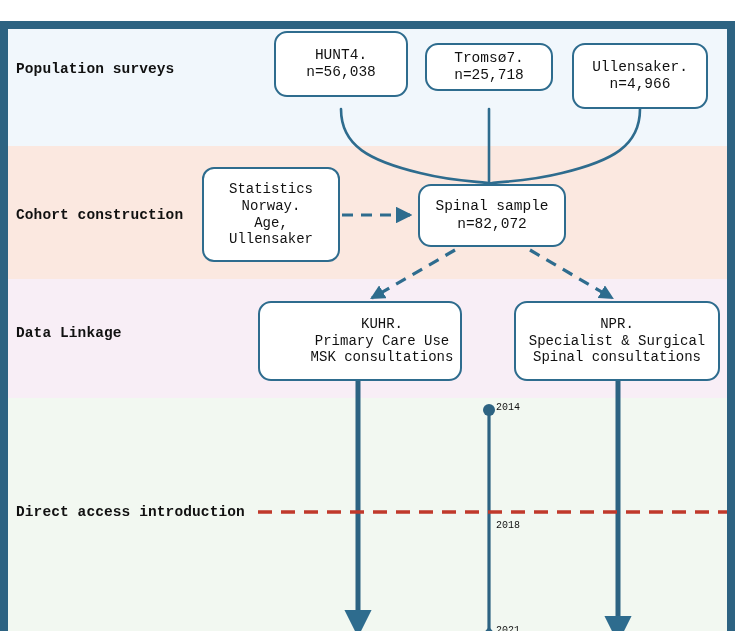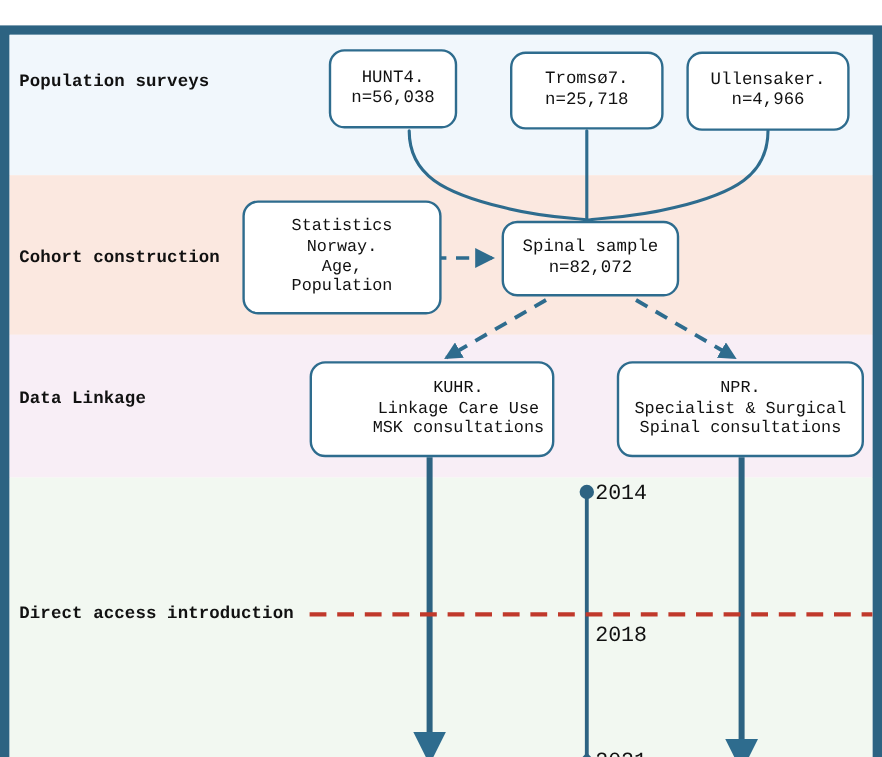--- a/index.html
+++ b/index.html
@@ -64,43 +64,43 @@
     justify-content: center;
     text-align: center;
     color: #111111;
     font-size: 14.5px;
     line-height: 1.18;
     padding: 2px 4px;
   }
   .node .lines { width: 100%; }
   .node .lines div { white-space: nowrap; }
 
-  #node-hunt       { left: 274px; top: 20px;  width: 107px; height: 66px; }
-  #node-tromso     { left: 425px; top: 22px;  width: 128px; height: 65px; }
+  #node-hunt       { left: 274px; top: 10px;  width: 134px; height: 66px; }
+  #node-tromso     { left: 425px; top: 22px;  width: 128px; height: 48px; }
   #node-ullensaker { left: 572px; top: 22px;  width: 136px; height: 66px; justify-content: center; }
-  #node-statistics { left: 202px; top: 146px; width: 166px; height: 95px;
-                     font-size: 14px; }
+  #node-statistics { left: 202px; top: 146px; width: 138px; height: 95px;
+                     font-size: 14px; border-radius: 12px; }
   #node-sample     { left: 418px; top: 163px; width: 148px; height: 63px; }
   #node-kuhr       { left: 258px; top: 280px; width: 204px; height: 80px;
                      font-size: 14px; padding-left: 48px; }
   #node-npr        { left: 514px; top: 280px; width: 206px; height: 80px;
                      font-size: 14px; }
 
   
   #connectors {
     position: absolute;
     left: 0; top: 0;
     width: 735px; height: 631px;
     pointer-events: none;
   }
 
   
   .year-label {
     position: absolute;
-    font-size: 18px;
+    font-size: 10px;
     color: #111111;
     white-space: nowrap;
   }
   #year-2014 { left: 496px; top: 381px; }
   #year-2018 { left: 496px; top: 499px; }
   #year-2021 { left: 496px; top: 604px; }
 </style>
 </head>
 <body>
 
@@ -166,35 +166,35 @@
       <div>Ullensaker.</div>
       <div>n=4,966</div>
     </div>
   </div>
 
   <div class="node" id="node-statistics">
     <div class="lines">
       <div>Statistics</div>
       <div>Norway.</div>
       <div>Age,</div>
-      <div>Population</div>
+      <div>Ullensaker</div>
     </div>
   </div>
 
   <div class="node" id="node-sample">
     <div class="lines">
       <div>Spinal sample</div>
       <div>n=82,072</div>
     </div>
   </div>
 
   <div class="node" id="node-kuhr">
     <div class="lines">
       <div>KUHR.</div>
-      <div>Linkage Care Use</div>
+      <div>Primary Care Use</div>
       <div>MSK consultations</div>
     </div>
   </div>
 
   <div class="node" id="node-npr">
     <div class="lines">
       <div>NPR.</div>
       <div>Specialist &amp; Surgical</div>
       <div>Spinal consultations</div>
     </div>

